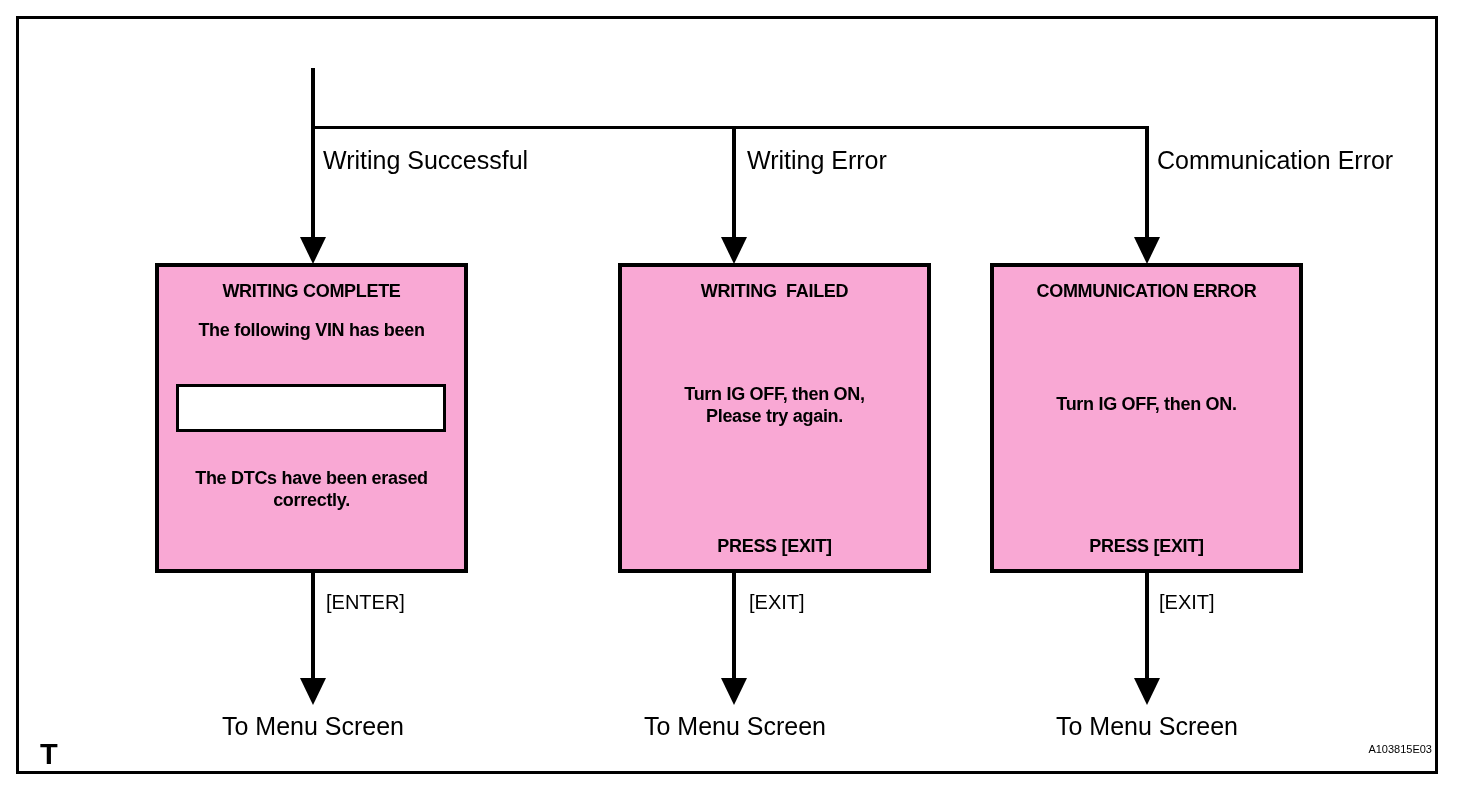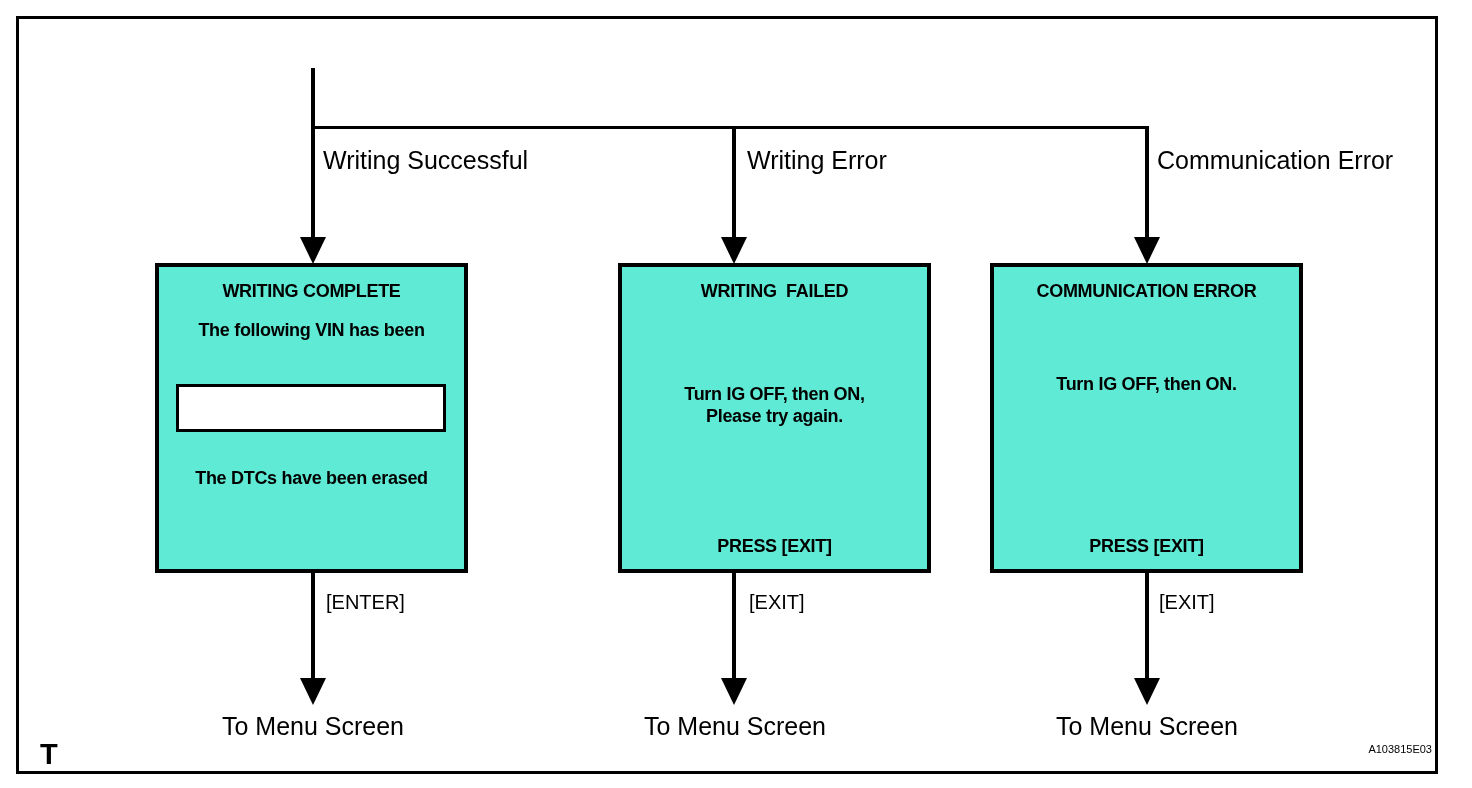--- a/index.html
+++ b/index.html
@@ -29,21 +29,21 @@
   .branch-label {
     position: absolute;
     font-size: 25px;
     white-space: nowrap;
   }
   .screen-box {
     position: absolute;
     top: 263px;
     width: 313px; height: 310px;
     border: 4px solid #000;
-    background: #5eead4;
+    background: #f9a8d4;
   }
   .box-title {
     position: absolute;
     top: 14px; left: 0; right: 0;
     text-align: center;
     font-size: 18px;
     font-weight: 700;
     letter-spacing: -0.3px;
     white-space: pre;
   }
@@ -108,35 +108,36 @@
 <div class="branch-label" style="left:1157px; top:146px;">Communication Error</div>
 
 <div class="screen-box" style="left:155px;">
   <div class="box-title">WRITING COMPLETE</div>
   <div class="box-text" style="top:52px;">
     <div>The following VIN has been</div>
   </div>
   <div class="vin-field"></div>
   <div class="box-text" style="top:200px;">
     <div>The DTCs have been erased</div>
+    <div>correctly.</div>
   </div>
 </div>
 
 <div class="screen-box" style="left:578px;margin-left:40px;">
   <div class="box-title">WRITING  FAILED</div>
   <div class="box-text" style="top:116px;">
     <div>Turn IG OFF, then ON,</div>
     <div>Please try again.</div>
   </div>
   <div class="box-text" style="top:268px;">PRESS [EXIT]</div>
 </div>
 
 <div class="screen-box" style="left:990px;">
   <div class="box-title">COMMUNICATION ERROR</div>
-  <div class="box-text" style="top:106px;text-align:center;">Turn IG OFF, then ON.</div>
+  <div class="box-text" style="top:126px;text-align:center;">Turn IG OFF, then ON.</div>
   <div class="box-text" style="top:268px;">PRESS [EXIT]</div>
 </div>
 
 <div class="line-v" style="left:311px; top:573px; height:106px;"></div>
 <div class="line-v" style="left:732px; top:573px; height:106px;"></div>
 <div class="line-v" style="left:1145px; top:573px; height:106px;"></div>
 
 <div class="arrow-down" style="left:300px; top:678px;"></div>
 <div class="arrow-down" style="left:721px; top:678px;"></div>
 <div class="arrow-down" style="left:1134px; top:678px;"></div>

